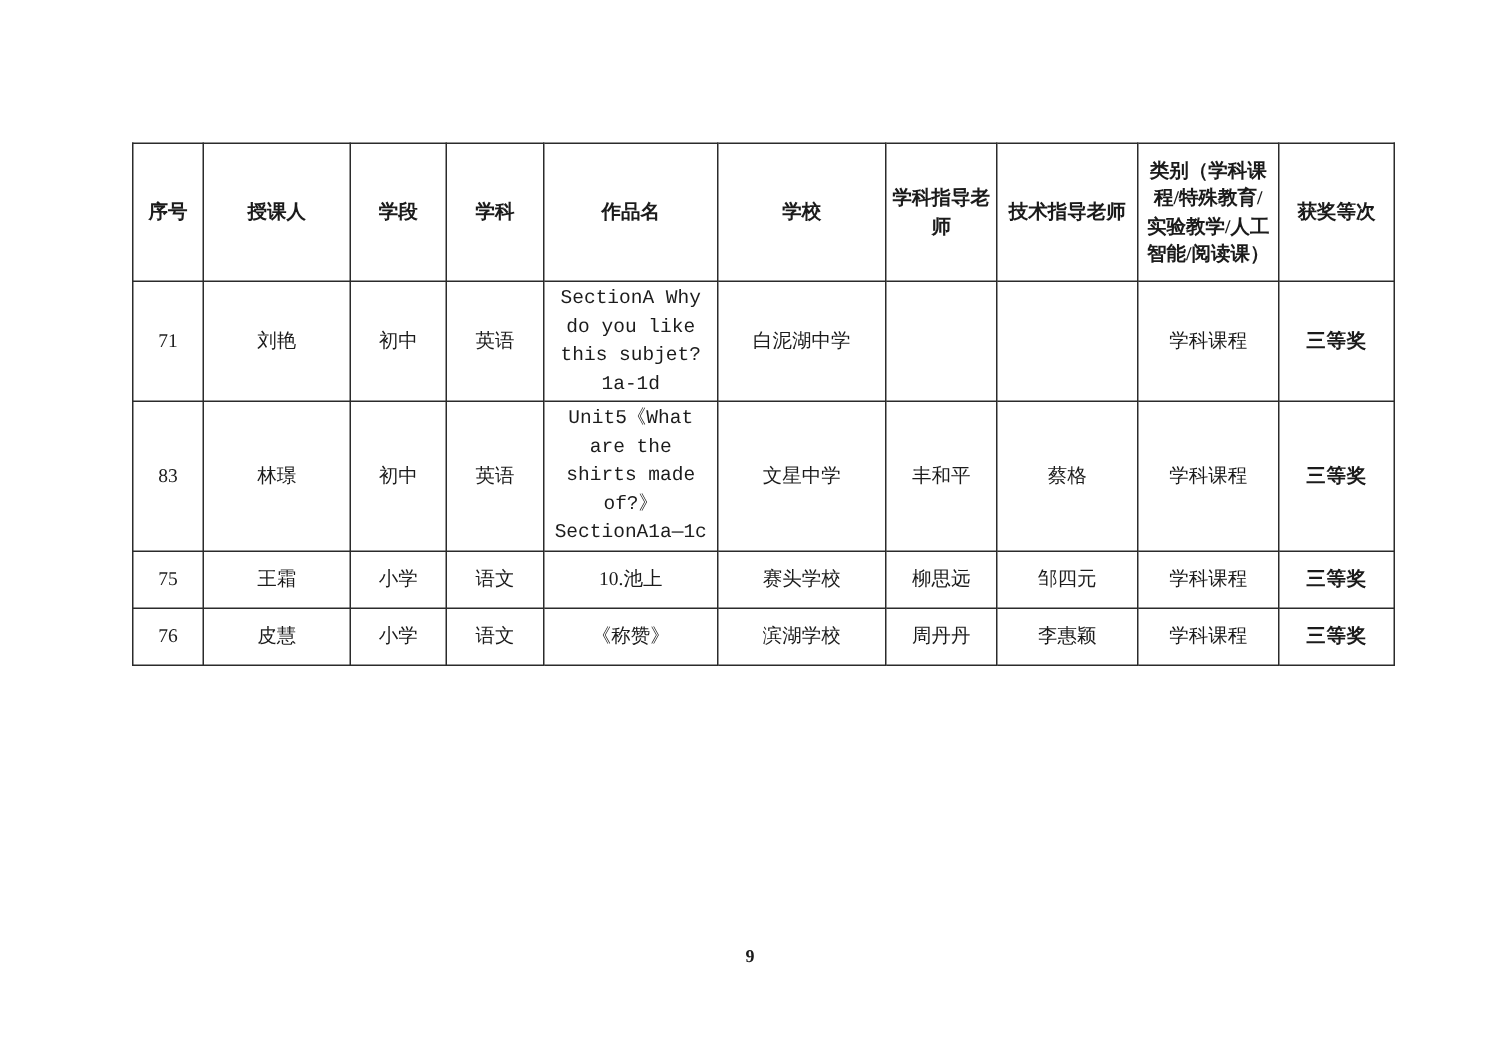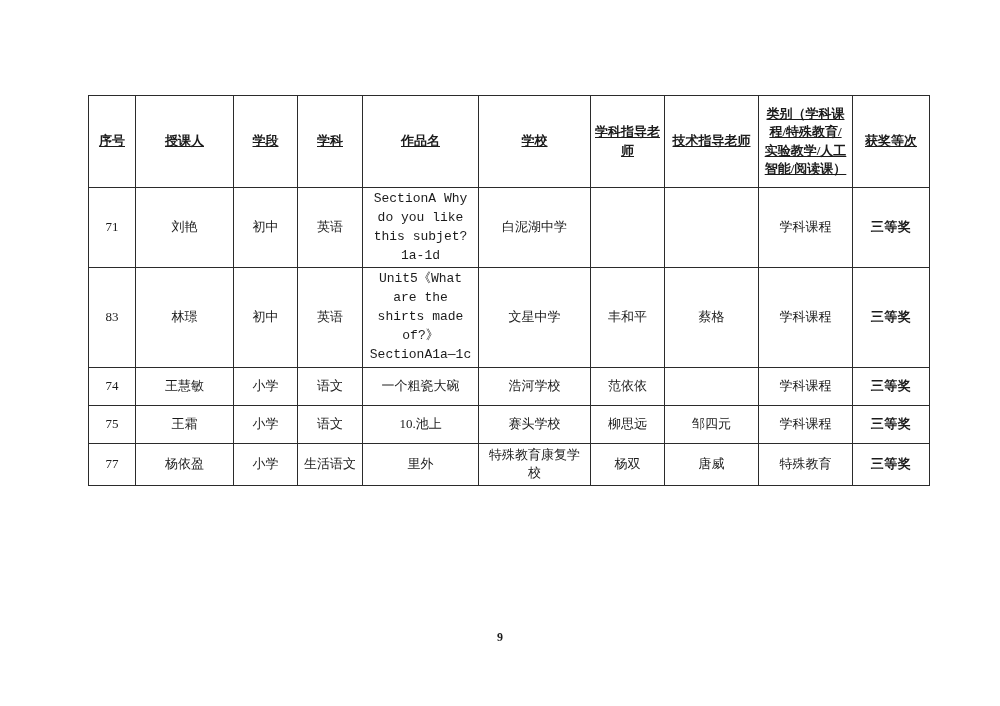--- a/index.html
+++ b/index.html
@@ -31,21 +31,20 @@
     vertical-align: middle;
     padding: 2px 4px;
     font-size: 13px;
     line-height: 1.45;
     overflow: hidden;
   }
   table.awards th {
     font-weight: bold;
     word-break: break-all;
     line-height: 1.4;
-    text-decoration: underline;
   }
   tr.header-row { height: 92px; }
   tr.row-tall { height: 78px; }
   tr.row-short { height: 38px; }
   tr.row-last { height: 40px; }
   td.work-cell {
     font-family: "Liberation Mono", "DejaVu Sans Mono", monospace;
     font-size: 12px;
     line-height: 1.55;
   }
@@ -119,57 +118,45 @@
       <td>英语</td>
       <td class="work-cell">Unit5《What are the shirts made of?》SectionA1a—1c</td>
       <td>文星中学</td>
       <td>丰和平</td>
       <td>蔡格</td>
       <td>学科课程</td>
       <td class="award-cell">三等奖</td>
     </tr>
 
 
-    <tr class="row-short">
-      <td>74</td>
-      <td>王慧敏</td>
-      <td>小学</td>
-      <td>语文</td>
-      <td>一个粗瓷大碗</td>
-      <td>浩河学校</td>
-      <td>范依依</td>
-      <td></td>
-      <td>学科课程</td>
-      <td class="award-cell">三等奖</td>
-    </tr>
 
     <tr class="row-short">
       <td>75</td>
       <td>王霜</td>
       <td>小学</td>
       <td>语文</td>
       <td>10.池上</td>
       <td>赛头学校</td>
       <td>柳思远</td>
       <td>邹四元</td>
       <td>学科课程</td>
       <td class="award-cell">三等奖</td>
     </tr>
 
-
-    <tr class="row-last">
-      <td>77</td>
-      <td>杨依盈</td>
+    <tr class="row-short">
+      <td>76</td>
+      <td>皮慧</td>
       <td>小学</td>
-      <td>生活语文</td>
-      <td>里外</td>
-      <td>特殊教育康复学校</td>
-      <td>杨双</td>
-      <td>唐威</td>
-      <td>特殊教育</td>
+      <td>语文</td>
+      <td>《称赞》</td>
+      <td>滨湖学校</td>
+      <td>周丹丹</td>
+      <td>李惠颖</td>
+      <td>学科课程</td>
       <td class="award-cell">三等奖</td>
     </tr>
+
   </tbody>
     </table>
 
   <div class="page-number">9</div>
 
 </div>
 
 </body></html>

